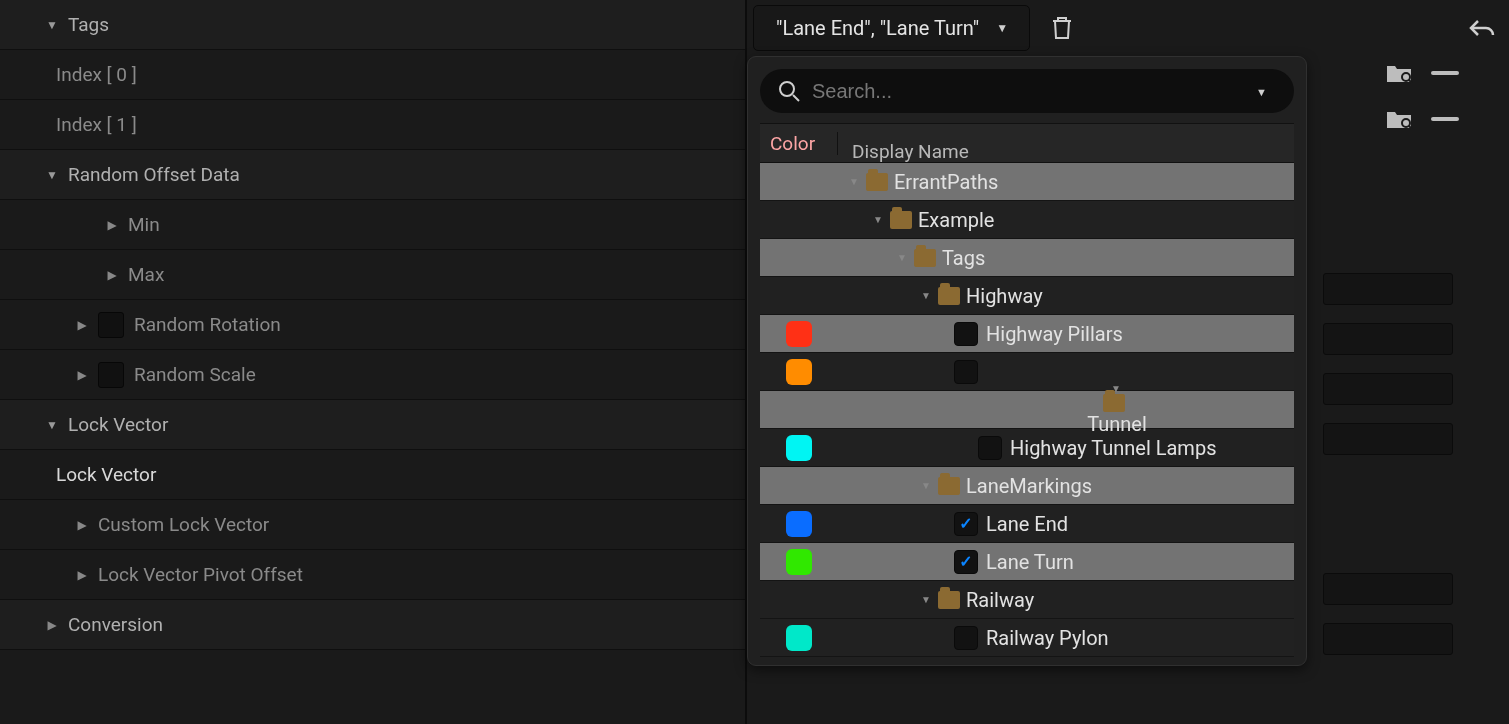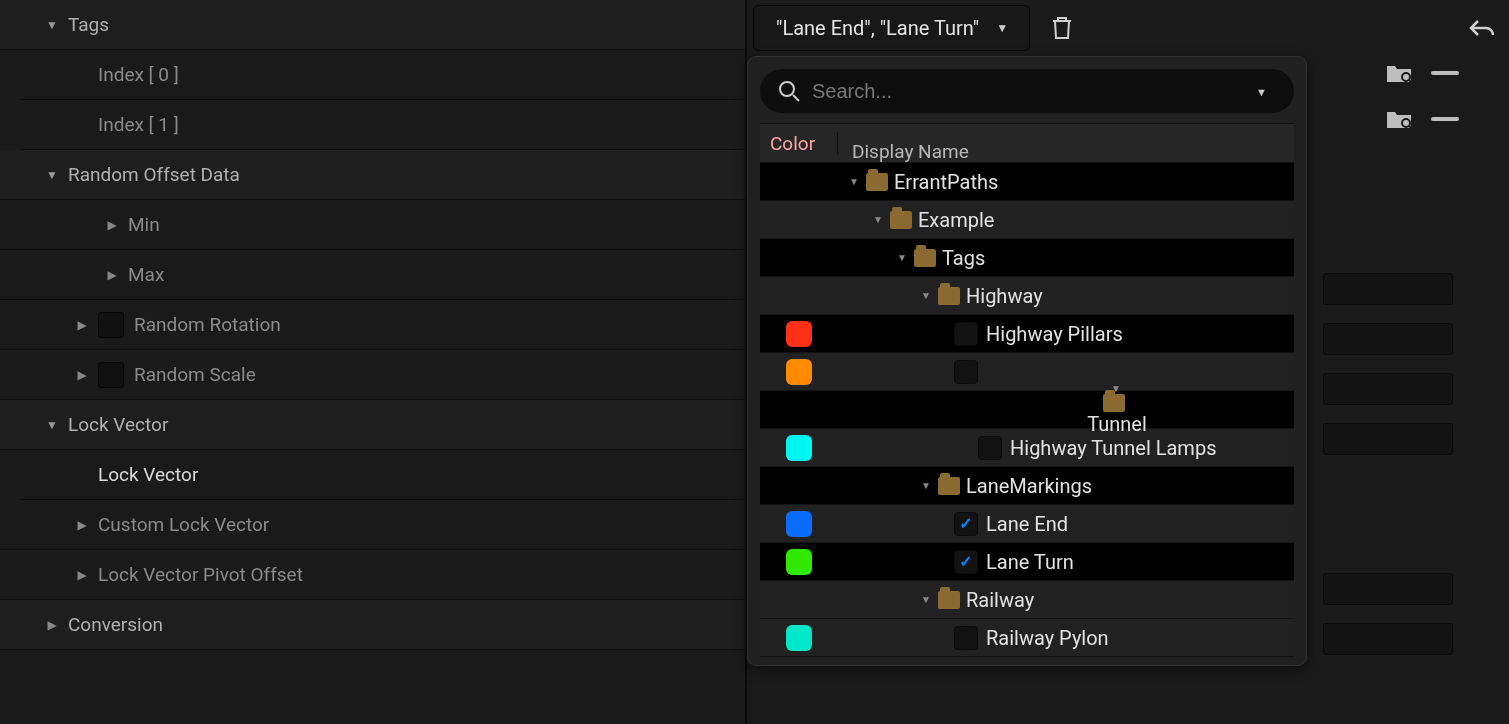--- a/index.html
+++ b/index.html
@@ -28,21 +28,21 @@
     height: 50px;
     display: flex;
     align-items: center;
     border-bottom: 1px solid #0f0f0f;
     background: #1e1e1e;
     padding-left: 10px;
   }
   .prop-row.sub { background: #1a1a1a; }
   .indent-0 { padding-left: 40px; }
   .indent-1 { padding-left: 70px; }
-  .indent-2 { padding-left: 78px; margin-left: 20px; }
+  .indent-2 { padding-left: 56px; }
   .indent-3 { padding-left: 100px; }
   .tri {
     width: 24px;
     display: inline-flex;
     align-items: center;
     justify-content: center;
     color: #9a9a9a;
     font-size: 14px;
     margin-right: 4px;
     cursor: pointer;
@@ -212,21 +212,21 @@
     border-right: 1px solid #111;
   }
   .popup-header .col-name {
     flex: 1;
     padding-left: 14px;
     color: #b8b8b8;
     margin-top: 16px;
   }
 
   .tree-body {
-    background: #000000;
+    background: #737373;
   }
   .tree-row {
     display: flex;
     align-items: center;
     height: 38px;
     border-bottom: 1px solid #141414;
   }
   .tree-row.alt { background: #212121; }
   .color-cell {
     width: 78px;

